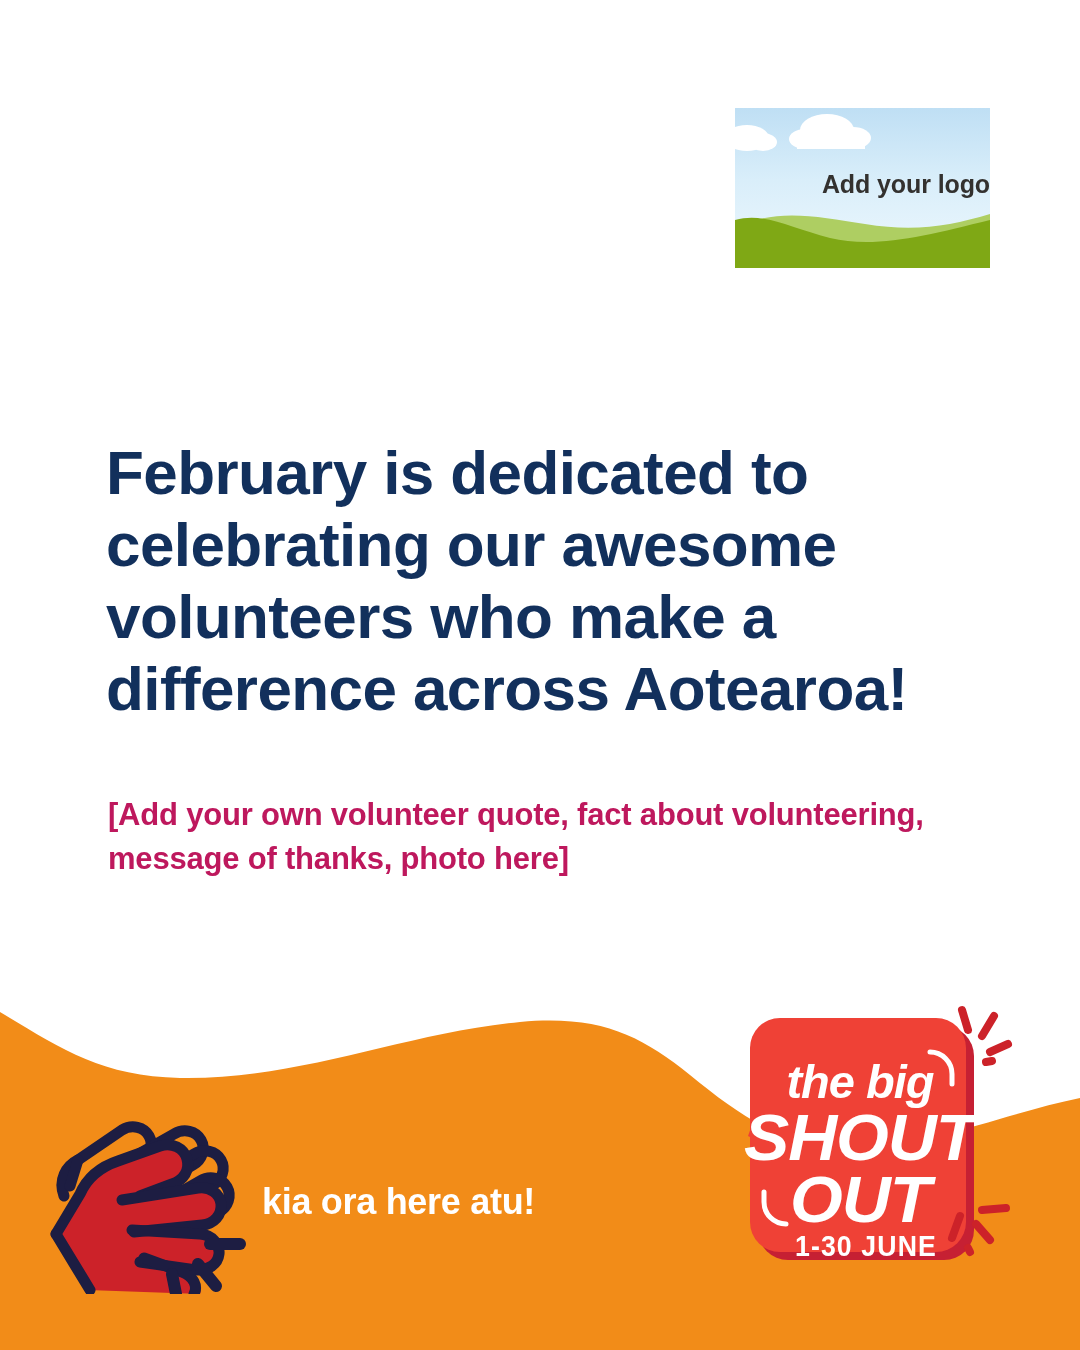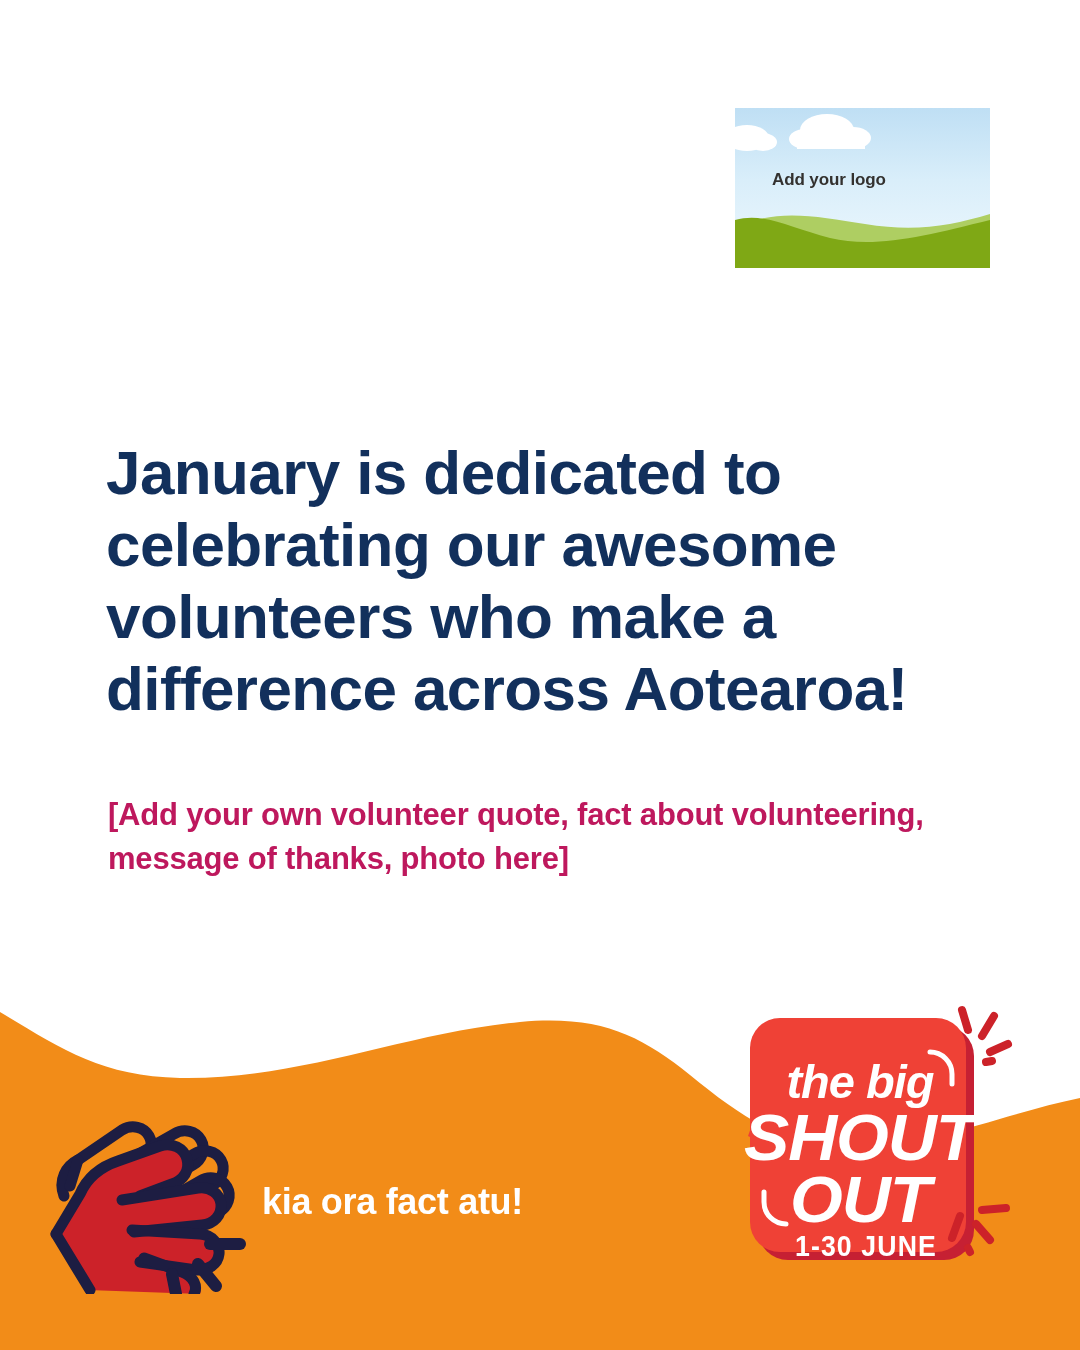--- a/index.html
+++ b/index.html
@@ -25,27 +25,26 @@
     position:absolute;
     left:735px; top:108px;
     width:255px; height:160px;
     overflow:hidden;
     background:linear-gradient(180deg,#bfdff4 0%,#d9eefa 45%,#eef8fd 100%);
   }
   .logo-box svg{ position:absolute; inset:0; width:100%; height:100%; display:block; }
   .logo-box .logo-label{
     position:absolute;
     left:0; right:0; top:62px;
-    text-align:left;
-    font-size:17px;
+    text-align:right;
+    font-size:25px;
     font-weight:bold;
     color:#33312f;
     letter-spacing:-0.1px;
     z-index:3;
-    margin-left:37px;
   }
 
   
   .headline{
     position:absolute;
     left:106px; top:437px;
     width:880px;
     font-size:62px;
     line-height:72px;
     font-weight:bold;
@@ -142,21 +141,21 @@
         <rect x="62" y="28" width="68" height="13"></rect>
       </g>
 
       <path d="M0,120 C 40,100 80,108 130,116 C 180,124 215,118 255,106 L255,160 L0,160 Z" fill="#aece62"></path>
 
       <path d="M0,112 C 30,104 55,120 95,130 C 140,141 190,128 255,112 L255,160 L0,160 Z" fill="#7fa815"></path>
     </svg>
     <div class="logo-label">Add your logo</div>
   </div>
 
-  <div class="headline">January is dedicated to celebrating our awesome volunteers who make a difference across Aotearoa!</div>
+  <div class="headline">February is dedicated to celebrating our awesome volunteers who make a difference across Aotearoa!</div>
 
   <div class="subcopy">[Add your own volunteer quote, fact about volunteering, message of thanks, photo here]</div>
 
   <div class="hands">
     <svg viewBox="0 0 212 190" xmlns="http://www.w3.org/2000/svg" aria-hidden="true">
       <g fill="none" stroke="#1d1d42" stroke-width="11" stroke-linecap="round" stroke-linejoin="round">
 
         <path d="M16,92 C 10,76 18,62 30,56 L74,26 C 84,20 96,23 101,32 C 106,41 102,52 93,57 L64,74"></path>
         <path d="M66,64 L126,30 C 136,24 148,27 153,36 C 158,45 154,56 145,61 L88,94"></path>
         <path d="M80,88 L146,50 C 156,44 168,47 173,56 C 178,65 174,76 165,81 L100,118"></path>
@@ -181,21 +180,21 @@
 
       <g stroke="#1d1d42" stroke-width="12" stroke-linecap="round">
         <line x1="162" y1="140" x2="192" y2="140"></line>
         <line x1="150" y1="160" x2="168" y2="182"></line>
         <line x1="124" y1="170" x2="128" y2="190"></line>
       </g>
     </svg>
   </div>
 
   <div class="thanks">
-    <div>kia ora fact atu!</div>
+    <div>kia ora here atu!</div>
   </div>
 
   <div class="badge">
     <svg viewBox="0 0 300 290" xmlns="http://www.w3.org/2000/svg">
 
       <g stroke="#cc2229" stroke-width="8" stroke-linecap="round">
         <line x1="250" y1="30" x2="244" y2="10"></line>
         <line x1="264" y1="36" x2="276" y2="16"></line>
         <line x1="272" y1="52" x2="290" y2="44"></line>
         <line x1="268" y1="62" x2="274" y2="61"></line>

